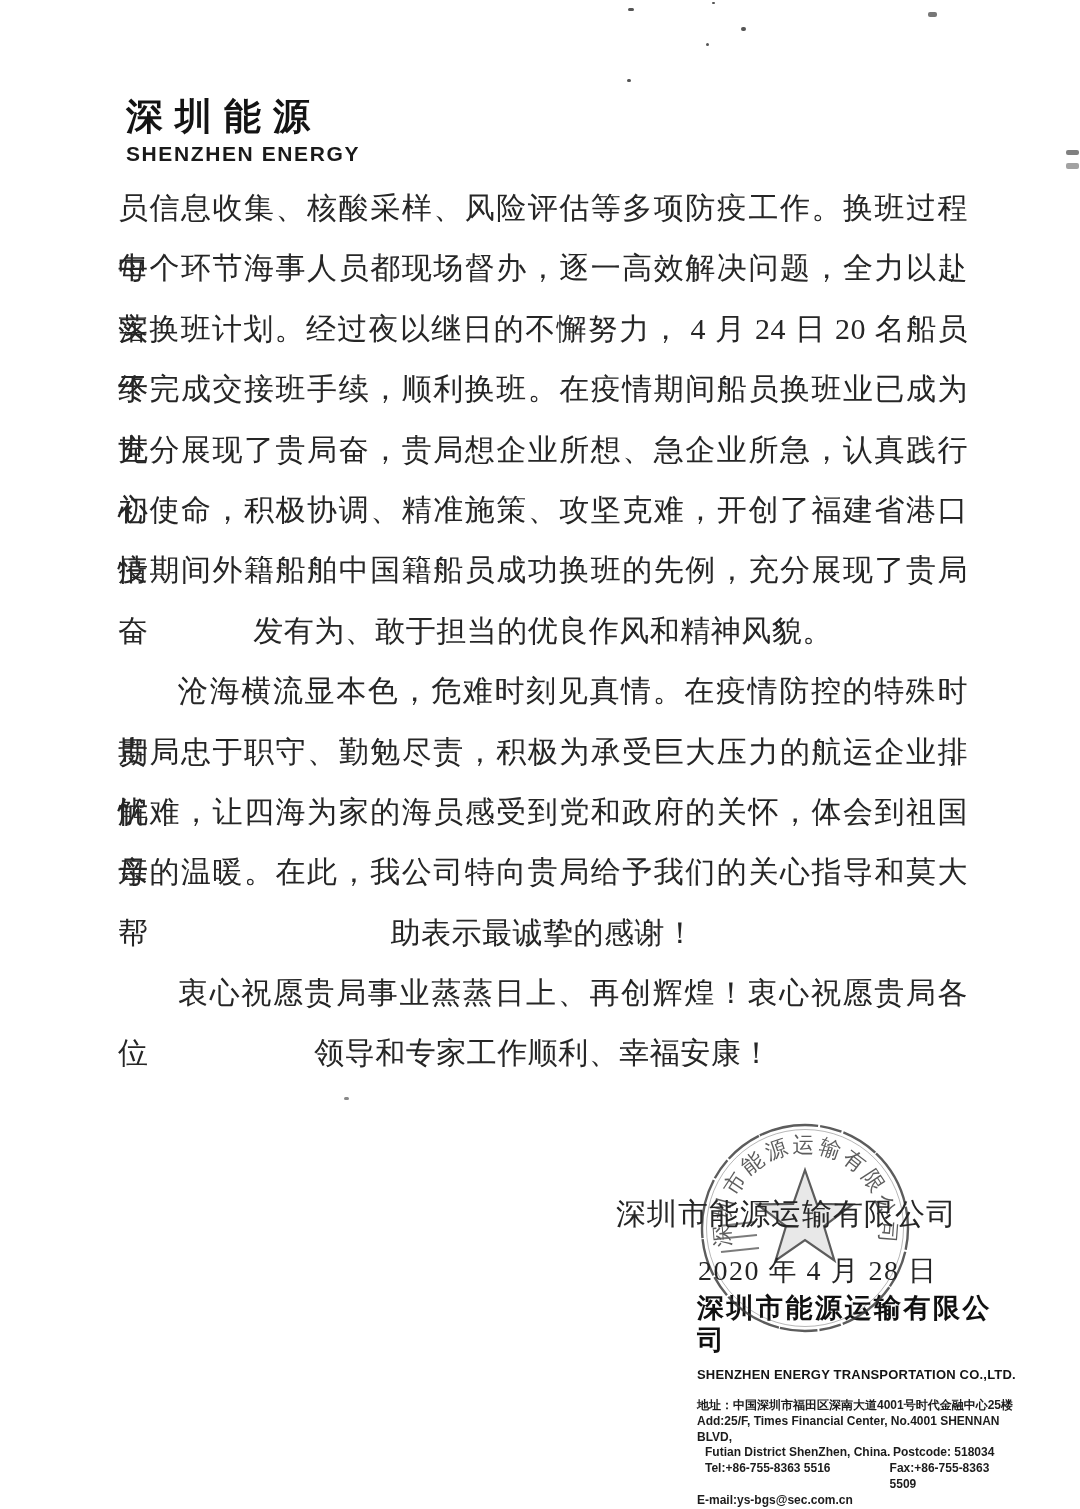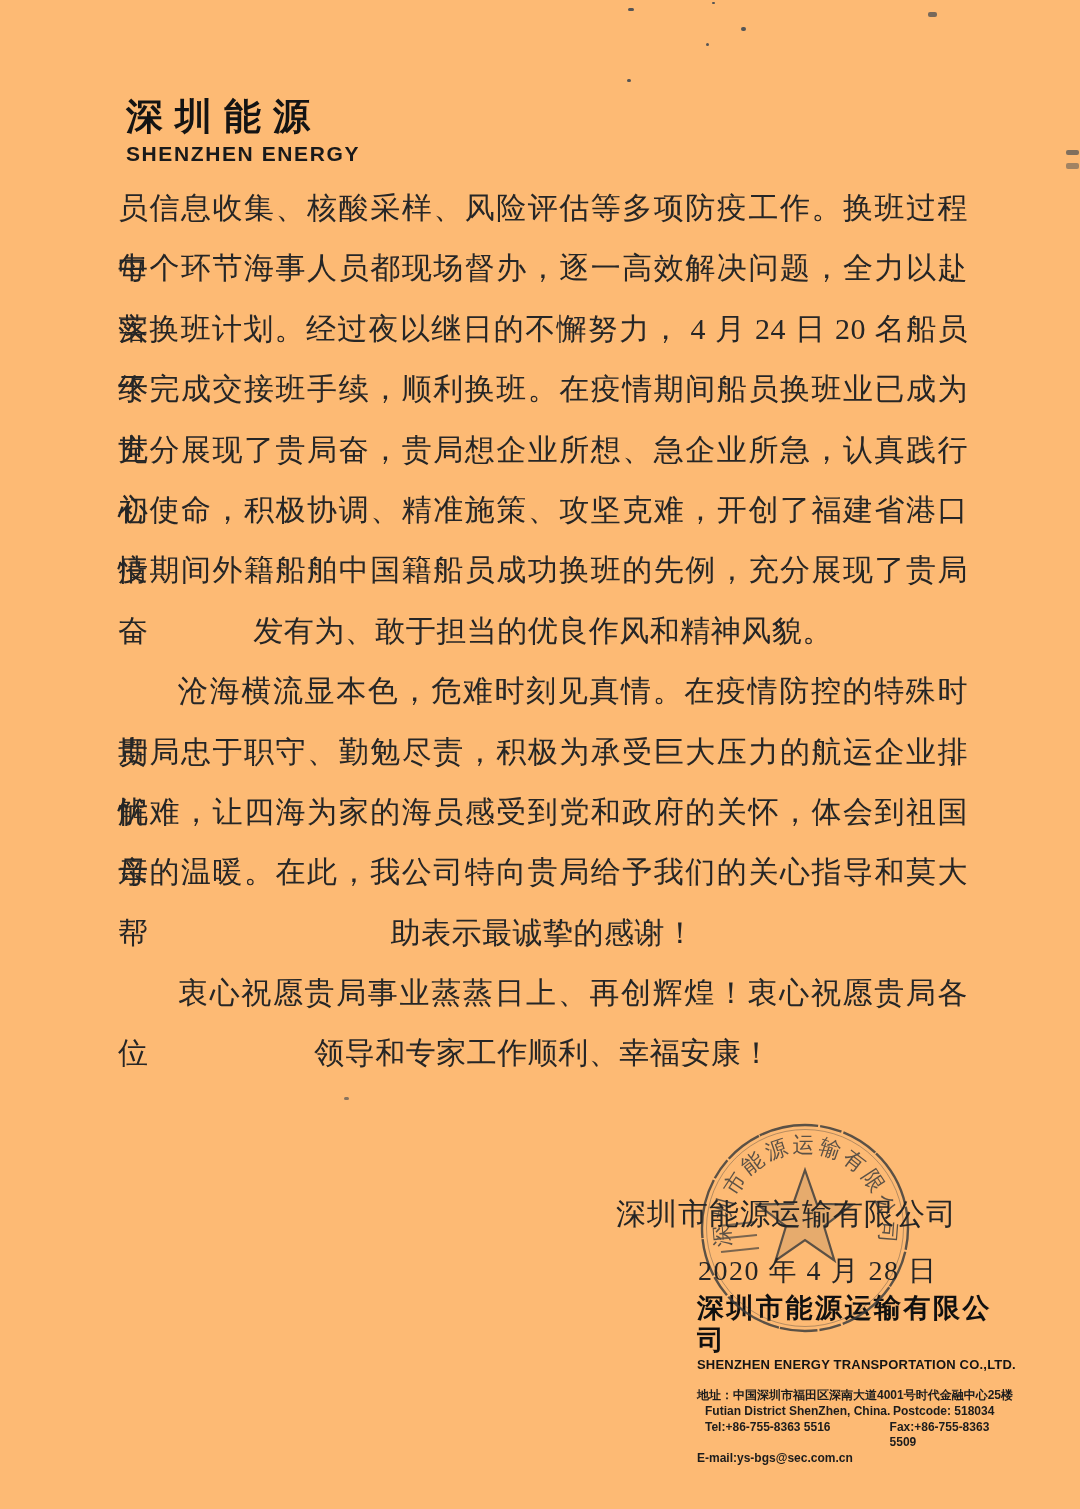--- a/index.html
+++ b/index.html
@@ -1,20 +1,20 @@
 <!DOCTYPE html>
 <html><head>
 <meta charset="utf-8">
 <style>
   html,body{margin:0;padding:0;background:#e8e8e8;}
   .page{
     position:relative;
     width:1080px;height:1509px;
     margin:0 auto;
-    background:#fdba74;
+    background:#ffffff;
     overflow:hidden;
     font-family:"Liberation Serif", serif;
     color:#222;
   }
   
   .logo{position:absolute;left:126px;top:96px;font-family:"Liberation Sans",sans-serif;}
   .logo-cn{font-size:37px;font-weight:bold;letter-spacing:12px;color:#141414;line-height:42px;}
   .logo-en{font-size:21px;font-weight:bold;letter-spacing:1.6px;color:#1a1a1a;margin-top:4px;}
   
   .letter{position:absolute;left:118px;top:178px;width:850px;}
@@ -43,21 +43,21 @@
     font-size:28px;letter-spacing:1.5px;color:#252525;z-index:3;
   }
   
   .seal{position:absolute;left:697px;top:1120px;z-index:2;opacity:.84;}
   
   .footer{
     position:absolute;left:697px;top:1292px;width:320px;
     font-family:"Liberation Sans",sans-serif;z-index:1;
   }
   .f-name{font-size:27px;font-weight:bold;letter-spacing:2.5px;color:#101010;line-height:32px;}
-  .f-en{font-size:13px;font-weight:bold;letter-spacing:0.2px;color:#141414;margin-top:1px;}
+  .f-en{font-size:13px;font-weight:bold;letter-spacing:0.2px;color:#141414;margin-top:11px;}
   .f-block{margin-top:16px;font-size:12px;font-weight:bold;color:#1c1c1c;line-height:15.8px;}
   .f-row{display:flex;padding-left:8px;}
   .f-row .fl{width:188px;}
   
   .speck{position:absolute;background:#555;border-radius:2px;}
 </style>
 </head>
 <body>
 
 <div class="page">
@@ -103,20 +103,21 @@
   </svg>
 
   <div class="sig-company">深圳市能源运输有限公司</div>
   <div class="sig-date">2020 年 4 月 28 日</div>
 
   <div class="footer">
     <div class="f-name">深圳市能源运输有限公司</div>
     <div class="f-en">SHENZHEN ENERGY TRANSPORTATION CO.,LTD.</div>
     <div class="f-block">
       <div>地址：中国深圳市福田区深南大道4001号时代金融中心25楼</div>
+      <div>Add:25/F, Times Financial Center, No.4001 SHENNAN BLVD,</div>
       <div class="f-row">
         <span class="fl">Futian District ShenZhen, China.</span>
         <span>Postcode: 518034</span>
       </div>
       <div class="f-row">
         <span class="fl">Tel:+86-755-8363 5516</span>
         <span>Fax:+86-755-8363 5509</span>
       </div>
       <div>E-mail:ys-bgs@sec.com.cn</div>
     </div>

